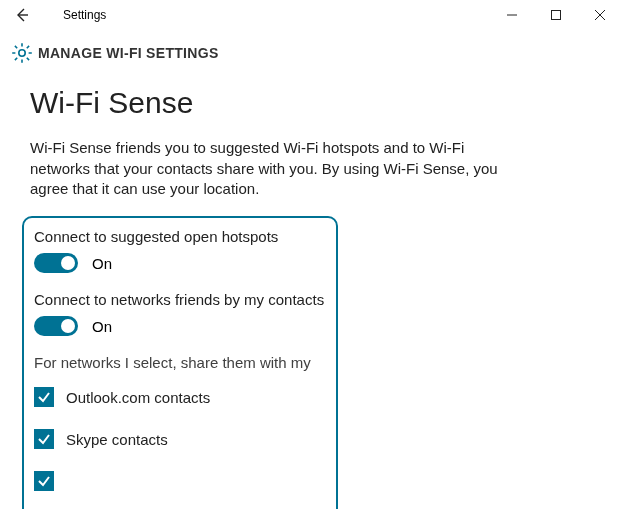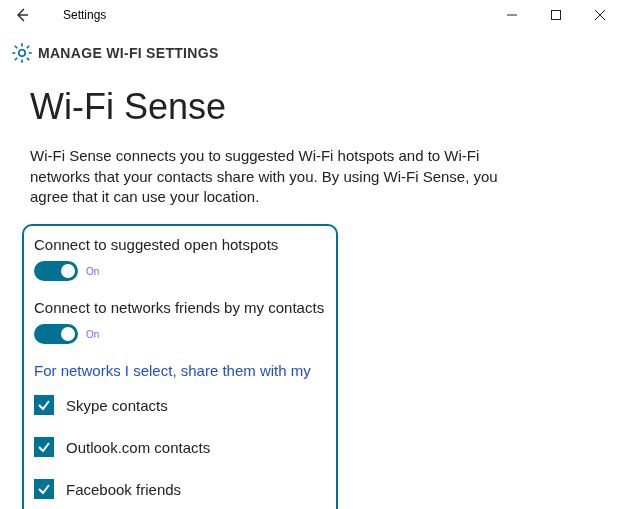--- a/index.html
+++ b/index.html
@@ -69,21 +69,21 @@
       font-weight: 600;
       color: #333;
       letter-spacing: 0.3px;
     }
 
     
     .content {
       padding: 10px 30px;
     }
     .page-title {
-      font-size: 36px;
+      font-size: 30px;
       font-weight: 300;
       color: #222;
       margin-bottom: 18px;
     }
     .description {
       font-size: 15px;
       color: #222;
       line-height: 1.38;
       margin-bottom: 16px;
       max-width: 480px;
@@ -119,27 +119,27 @@
     .toggle .knob {
       position: absolute;
       top: 3px;
       right: 3px;
       width: 14px;
       height: 14px;
       border-radius: 50%;
       background: #fff;
     }
     .toggle-state {
-      margin-left: 8px;
-      font-size: 10px;
-      color: #8b5cf6;
+      margin-left: 14px;
+      font-size: 15px;
+      color: #000000;
     }
     .share-label {
       font-size: 15px;
-      color: #1d4ed8;
+      color: #404040;
       margin-top: 4px;
       margin-bottom: 16px;
     }
     .checkbox-row {
       display: flex;
       align-items: center;
       margin-bottom: 22px;
     }
     .checkbox-row:last-child {
       margin-bottom: 0;
@@ -197,21 +197,21 @@
         <circle cx="12" cy="12" r="3.2"></circle>
         <path d="M12 2.2v3.2M12 18.6v3.2M2.2 12h3.2M18.6 12h3.2M4.9 4.9l2.3 2.3M16.8 16.8l2.3 2.3M19.1 4.9l-2.3 2.3M7.2 16.8l-2.3 2.3"></path>
       </g>
     </svg>
   </div>
   <div class="header-title">MANAGE WI-FI SETTINGS</div>
 </div>
 
 <div class="content">
   <h1 class="page-title">Wi-Fi Sense</h1>
-  <p class="description">Wi-Fi Sense connects you to suggested Wi-Fi hotspots and to Wi-Fi networks that your contacts share with you. By using Wi-Fi Sense, you agree that it can use your location.</p>
+  <p class="description">Wi-Fi Sense friends you to suggested Wi-Fi hotspots and to Wi-Fi networks that your contacts share with you. By using Wi-Fi Sense, you agree that it can use your location.</p>
 
   <div class="highlight-box">
 
     <div class="setting-label">Connect to suggested open hotspots</div>
     <div class="toggle-row">
       <div class="toggle">
         <div class="knob"></div>
       </div>
       <div class="toggle-state">On</div>
     </div>
@@ -225,35 +225,34 @@
     </div>
 
     <div class="share-label">For networks I select, share them with my</div>
 
     <div class="checkbox-row">
       <div class="checkbox-box">
         <svg width="14" height="14" viewBox="0 0 14 14">
           <path d="M2 7 L6 11 L12 3" stroke="#fff" stroke-width="2" fill="none"></path>
         </svg>
       </div>
-      <div class="cb-label">Skype contacts</div>
+      <div class="cb-label">Outlook.com contacts</div>
     </div>
 
     <div class="checkbox-row">
       <div class="checkbox-box">
         <svg width="14" height="14" viewBox="0 0 14 14">
           <path d="M2 7 L6 11 L12 3" stroke="#fff" stroke-width="2" fill="none"></path>
         </svg>
       </div>
-      <div class="cb-label">Outlook.com contacts</div>
+      <div class="cb-label">Skype contacts</div>
     </div>
 
     <div class="checkbox-row">
       <div class="checkbox-box">
         <svg width="14" height="14" viewBox="0 0 14 14">
           <path d="M2 7 L6 11 L12 3" stroke="#fff" stroke-width="2" fill="none"></path>
         </svg>
       </div>
-      <div class="cb-label">Facebook friends</div>
     </div>
 
   </div>
 </div>
 
 </body></html>

